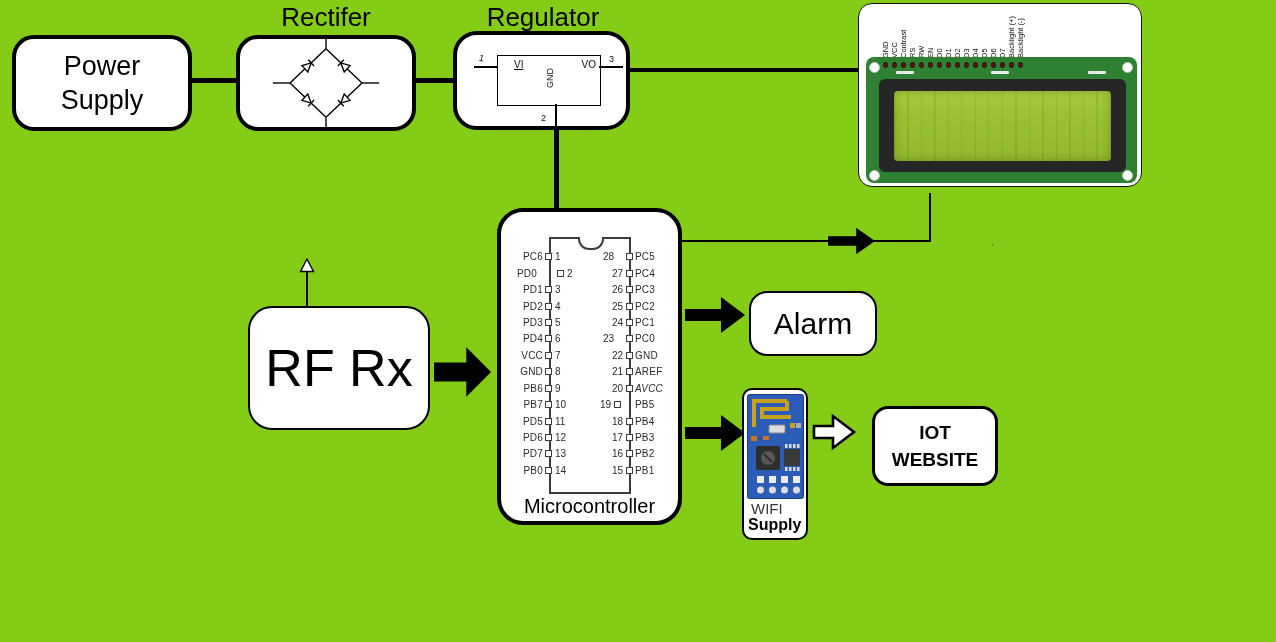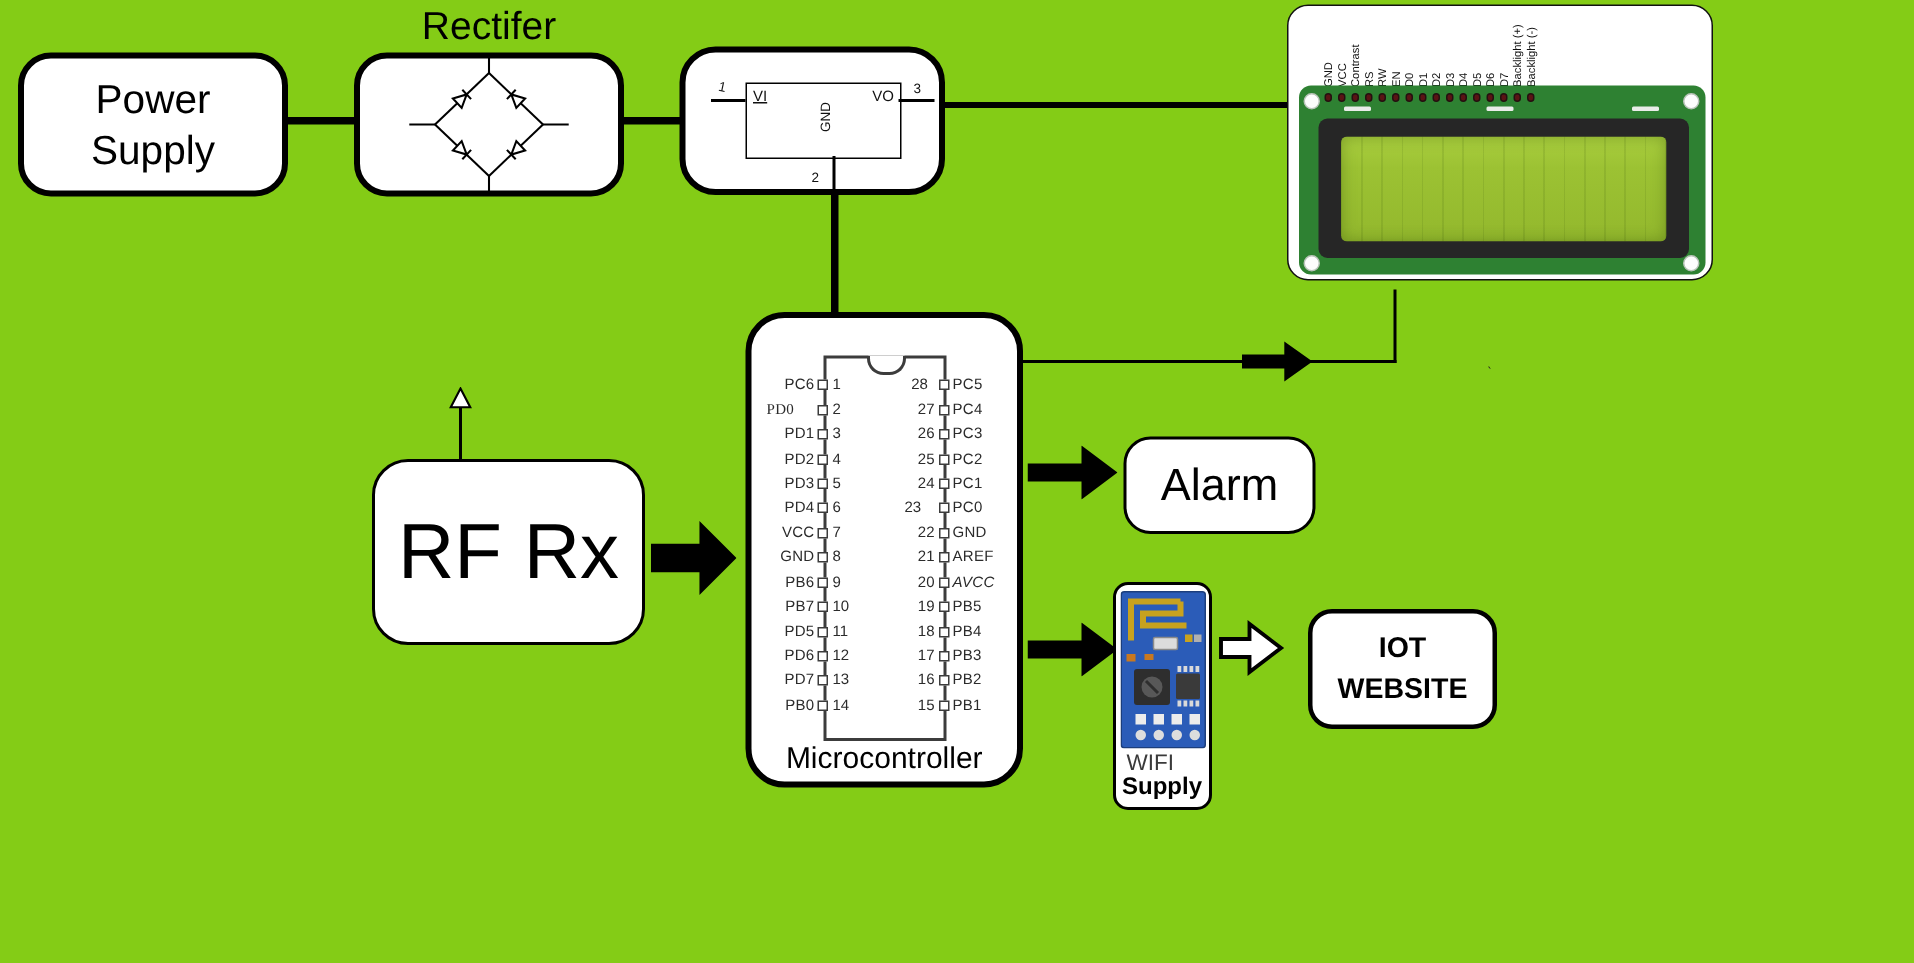--- a/index.html
+++ b/index.html
@@ -33,20 +33,21 @@
   .lcd-dash{position:absolute;height:3px;background:#e9ece9;border-radius:1px;}
   .arrow-svg{position:absolute;display:block;}
   .stray{position:absolute;font-size:9px;color:#222;}
 </style>
 </head>
 <body>
 
 <div id="canvas">
 
   <div class="title" style="left:236px;top:2px;width:180px;">Rectifer</div>
+  <div class="title" style="left:453px;top:2px;width:180px;">Regulator</div>
 
   <div class="block center-txt" style="left:12px;top:35px;width:180px;height:96px;">
     <div style="font-size:27px;line-height:34px;width:110px;">Power Supply</div>
   </div>
 
   <div class="wire" style="left:190px;top:78px;width:48px;height:5px;"></div>
   <div class="wire" style="left:414px;top:78px;width:41px;height:5px;"></div>
 
   <div class="block" style="left:236px;top:35px;width:180px;height:96px;">
     <svg class="abs" style="left:26px;top:-4px;" width="120" height="96" viewBox="0 0 140 112">
@@ -77,21 +78,21 @@
         <g transform="translate(91,76) rotate(137)">
             <polygon points="-5,-5 -5,5 5,0"></polygon>
             <line x1="5" y1="-5" x2="5" y2="5"></line>
           </g>
       </g>
     </svg>
   </div>
 
   <div class="block" style="left:453px;top:31px;width:177px;height:99px;border-radius:24px;">
     <div class="reg-inner" style="left:40px;top:20px;width:102px;height:49px;">
-      <span class="reg-pin-lbl" style="left:4px;top:3px;text-decoration:underline;">VI</span>
+      <span class="reg-pin-lbl" style="left:16px;top:3px;text-decoration:underline;">VI</span>
       <span class="reg-pin-lbl" style="right:4px;top:3px;">VO</span>
       <span class="reg-pin-lbl rot-ccw" style="left:42px;top:17px;font-size:9px;">GND</span>
     </div>
     <div class="wire" style="left:17px;top:31px;width:23px;height:1.5px;"></div>
     <div class="wire" style="left:142px;top:31px;width:24px;height:1.5px;"></div>
     <div class="wire" style="left:98px;top:69px;width:1.5px;height:26px;"></div>
     <span class="reg-num" style="left:22px;top:18px;transform:rotate(12deg);">1</span>
     <span class="reg-num" style="left:152px;top:19px;">3</span>
     <span class="reg-num" style="left:84px;top:78px;">2</span>
   </div>
@@ -165,26 +166,26 @@
   <div class="block" style="left:497px;top:208px;width:185px;height:317px;border-radius:26px;">
     <div class="ic-body" style="left:48px;top:25px;width:78px;height:253px;">
       <div class="ic-notch" style="left:27px;top:-2px;width:22px;height:11px;"></div>
     </div>
     <div class="abs" style="left:10px;top:36.5px;width:158px;">
         <div class="pin-row">
           <span class="pin-lbl" style="width:32px;text-align:right;margin-right:2px;">PC6</span>
           <span class="pin-sq"></span>
           <span class="pin-num" style="width:20px;padding-left:3px;">1</span>
           <span style="flex:1"></span>
-          <span class="pin-num" style="width:20px;text-align:center;padding-right:3px;">28</span>
+          <span class="pin-num" style="width:20px;text-align:left;padding-right:3px;">28</span>
           <span class="pin-sq"></span>
           <span class="pin-lbl" style="width:34px;margin-left:2px;">PC5</span>
         </div>
         <div class="pin-row">
-          <span class="pin-lbl" style="width:32px;text-align:left;margin-right:2px;font-family:Liberation Serif, serif;">PD0</span>
+          <span class="pin-lbl" style="width:32px;text-align:center;margin-right:14px;">PD0</span>
           <span class="pin-sq"></span>
           <span class="pin-num" style="width:20px;padding-left:3px;">2</span>
           <span style="flex:1"></span>
           <span class="pin-num" style="width:20px;text-align:right;padding-right:3px;">27</span>
           <span class="pin-sq"></span>
           <span class="pin-lbl" style="width:34px;margin-left:2px;">PC4</span>
         </div>
         <div class="pin-row">
           <span class="pin-lbl" style="width:32px;text-align:right;margin-right:2px;">PD1</span>
           <span class="pin-sq"></span>
@@ -248,21 +249,21 @@
           <span class="pin-sq"></span>
           <span class="pin-lbl" style="width:34px;margin-left:2px;font-style:italic;">AVCC</span>
         </div>
         <div class="pin-row">
           <span class="pin-lbl" style="width:32px;text-align:right;margin-right:2px;">PB7</span>
           <span class="pin-sq"></span>
           <span class="pin-num" style="width:20px;padding-left:3px;">10</span>
           <span style="flex:1"></span>
           <span class="pin-num" style="width:20px;text-align:right;padding-right:3px;">19</span>
           <span class="pin-sq"></span>
-          <span class="pin-lbl" style="width:34px;margin-left:2px;">PB5</span>
+          <span class="pin-lbl" style="width:34px;margin-left:14px;">PB5</span>
         </div>
         <div class="pin-row">
           <span class="pin-lbl" style="width:32px;text-align:right;margin-right:2px;">PD5</span>
           <span class="pin-sq"></span>
           <span class="pin-num" style="width:20px;padding-left:3px;">11</span>
           <span style="flex:1"></span>
           <span class="pin-num" style="width:20px;text-align:right;padding-right:3px;">18</span>
           <span class="pin-sq"></span>
           <span class="pin-lbl" style="width:34px;margin-left:2px;">PB4</span>
         </div>

